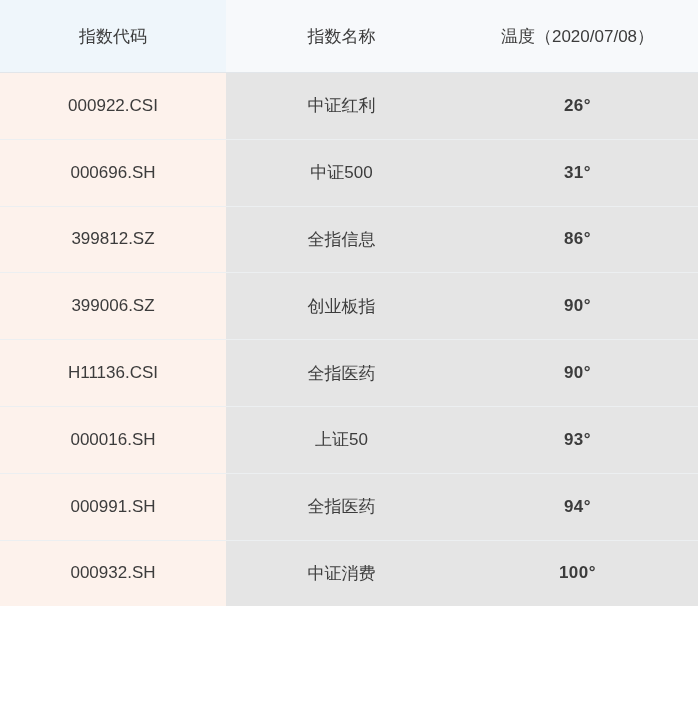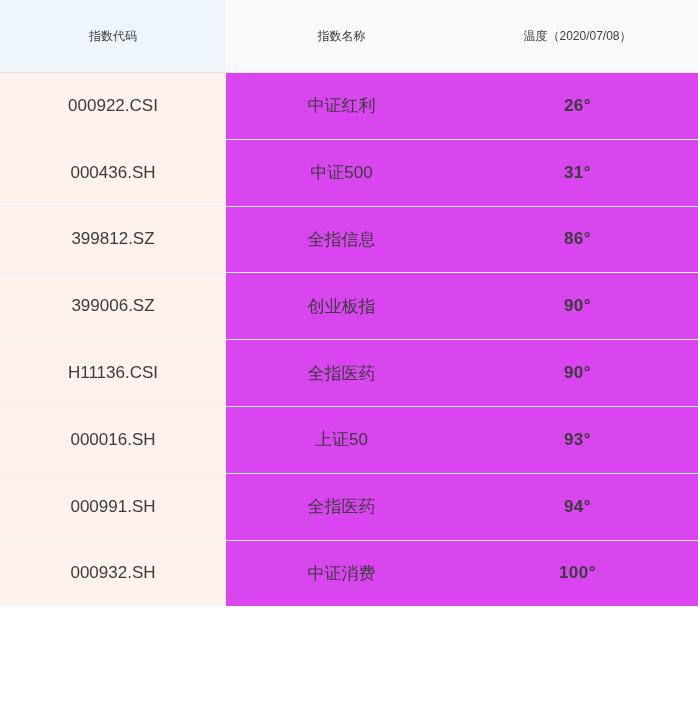--- a/index.html
+++ b/index.html
@@ -23,21 +23,21 @@
     width: 698px;
     border-collapse: collapse;
     table-layout: fixed;
   }
   table.index-table col.col-code { width: 226px; }
   table.index-table col.col-name { width: 231px; }
   table.index-table col.col-temp { width: 241px; }
 
   table.index-table thead th {
     height: 70px;
-    font-size: 12px;
+    font-size: 17px;
     font-weight: normal;
     color: #3c3c3c;
     text-align: center;
     vertical-align: middle;
     border-bottom: 1px solid #e2e6ea;
   }
   thead th.h-code {
     background: #eff6fb;
   }
   thead th.h-name,
@@ -52,21 +52,21 @@
     vertical-align: middle;
     color: #3c3c3c;
     border-bottom: 1px solid #eceff1;
   }
   tbody td.c-code {
     background: #fdf2ec;
     color: #3c3c3c;
   }
   tbody td.c-name,
   tbody td.c-temp {
-    background: #d946ef;
+    background: #e5e5e5;
     margin-left: 44px;
   }
   tbody tr:last-child td {
     border-bottom: none;
   }
   .temp-val {
     letter-spacing: 0.5px;
     font-weight: bold;
   }
 </style>
@@ -87,21 +87,21 @@
         <th class="h-temp">温度（2020/07/08）</th>
       </tr>
     </thead>
     <tbody>
       <tr>
         <td class="c-code">000922.CSI</td>
         <td class="c-name">中证红利</td>
         <td class="c-temp temp-val">26°</td>
       </tr>
       <tr>
-        <td class="c-code">000436.SH</td>
+        <td class="c-code">000696.SH</td>
         <td class="c-name">中证500</td>
         <td class="c-temp temp-val">31°</td>
       </tr>
       <tr>
         <td class="c-code">399812.SZ</td>
         <td class="c-name">全指信息</td>
         <td class="c-temp temp-val">86°</td>
       </tr>
       <tr>
         <td class="c-code">399006.SZ</td>

